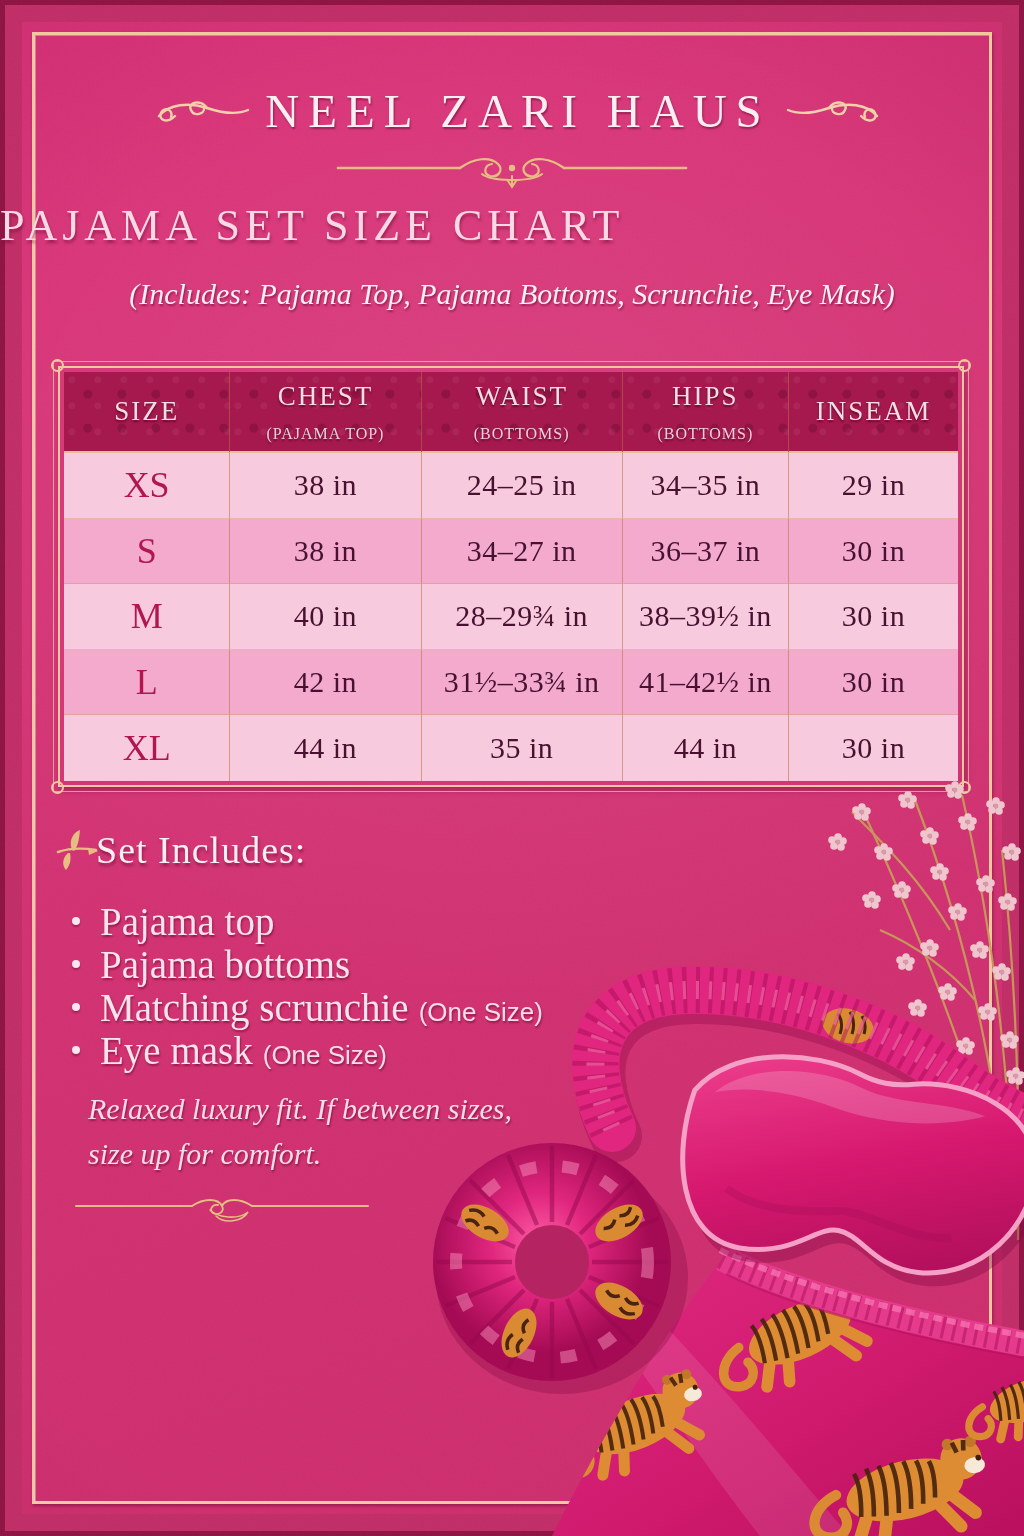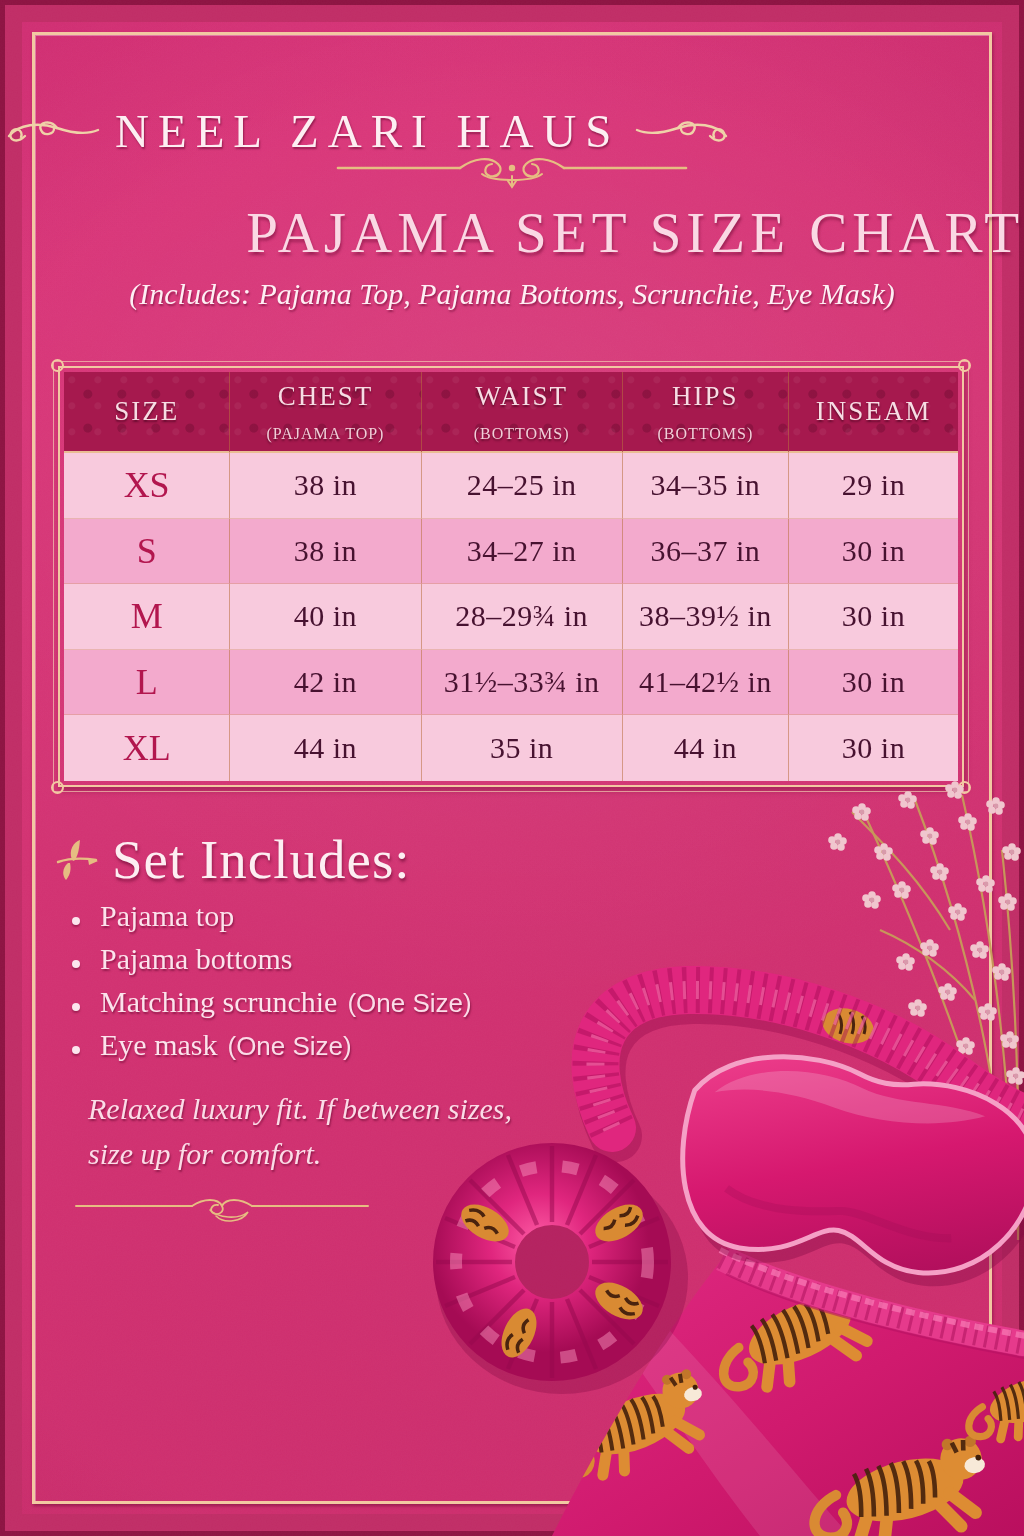--- a/index.html
+++ b/index.html
@@ -19,31 +19,31 @@
   }
   svg.noise{position:absolute;inset:0;width:100%;height:100%;pointer-events:none;opacity:.55;}
   .frame-line{
     position:absolute;left:32px;top:32px;right:32px;bottom:32px;
     border:3px solid var(--frame-line,#f2c8a2);
     box-shadow:1px 2px 3px rgba(90,0,40,.45), inset 1px 1px 0 rgba(255,255,255,.35);
     pointer-events:none;
   }
 
   
-  .brand-row{position:absolute;top:84px;left:5px;right:0;display:flex;align-items:center;gap:14px;margin-top:20px;}
+  .brand-row{position:absolute;top:84px;left:12px;right:0;display:flex;align-items:center;justify-content:center;gap:14px;}
   .brand{
     font-size:47px;letter-spacing:9px;color:var(--cream-text,#fdeef2);
     text-shadow:1px 2px 2px rgba(90,0,40,.5);white-space:nowrap;
   }
   .flourish{width:96px;height:42px;flex:none;}
   .ornament{position:absolute;top:146px;left:0;right:0;display:flex;justify-content:center;}
   .ornament svg{width:360px;height:52px;}
   .page-title{
-    position:absolute;top:200px;left:0;right:0;text-align:right;
-    font-size:57px;letter-spacing:5px;color:var(--heading-pink,#fad8e4);
+    position:absolute;top:200px;left:0;right:0;text-align:left;
+    font-size:44px;letter-spacing:5px;color:var(--heading-pink,#fad8e4);
     text-shadow:1px 3px 3px rgba(90,0,40,.45);
   }
   .page-subtitle{
     position:absolute;top:277px;left:0;right:0;text-align:center;
     font-style:italic;font-size:30px;color:#feeff4;
     text-shadow:1px 2px 2px rgba(90,0,40,.5);
   }
 
   
   .table-frame{
@@ -81,25 +81,25 @@
   .th-sub{font-size:16px;letter-spacing:1px;color:#f2cfd9;margin-top:13px;text-shadow:0 2px 2px rgba(60,0,25,.6);}
   .th-sub:empty{display:none;}
   .row.light .cell{background:var(--row-light,#f8cadd);}
   .row.dark .cell{background:var(--row-dark,#f3aacd);}
   .size-cell{font-size:36px;color:var(--size-text,#b2164e);}
   .val{font-family:Liberation Serif, serif;font-size:30px;color:var(--value-text,#471230);letter-spacing:.5px;}
 
   
   .includes-heading{position:absolute;left:54px;top:828px;display:flex;align-items:center;}
   .includes-heading .sprig{width:46px;height:44px;margin-right:-4px;}
-  .includes-title{font-size:55px;color:var(--cream-text,#fdeef2);text-shadow:1px 3px 3px rgba(90,0,40,.5);letter-spacing:1px;margin-left:16px;}
+  .includes-title{font-size:38px;color:var(--cream-text,#fdeef2);text-shadow:1px 3px 3px rgba(90,0,40,.5);letter-spacing:1px;}
   .includes-list{position:absolute;left:72px;top:899px;list-style:none;margin:0;padding:0;}
   .includes-list li{display:flex;align-items:baseline;height:43px;}
   .bullet-dot{width:8px;height:8px;border-radius:50%;background:#fce5ee;margin-right:20px;flex:none;align-self:center;box-shadow:0 2px 2px rgba(90,0,40,.4);}
-  .item-text{font-size:30px;color:#fce3ec;text-shadow:1px 2px 2px rgba(90,0,40,.5);}
+  .item-text{font-size:39px;color:#fce3ec;text-shadow:1px 2px 2px rgba(90,0,40,.5);}
   .item-suffix{font-family:"Liberation Sans",sans-serif;font-size:26px;color:#fbdce8;margin-left:10px;text-shadow:1px 2px 2px rgba(90,0,40,.5);}
   .item-suffix:empty{display:none;}
 
   .fit-note{
     position:absolute;left:88px;top:1086px;width:450px;
     font-style:italic;font-size:30px;line-height:1.5;color:#fbdce7;
     text-shadow:1px 2px 2px rgba(90,0,40,.5);
   }
   .divider2{position:absolute;left:72px;top:1190px;width:300px;height:44px;}
 

